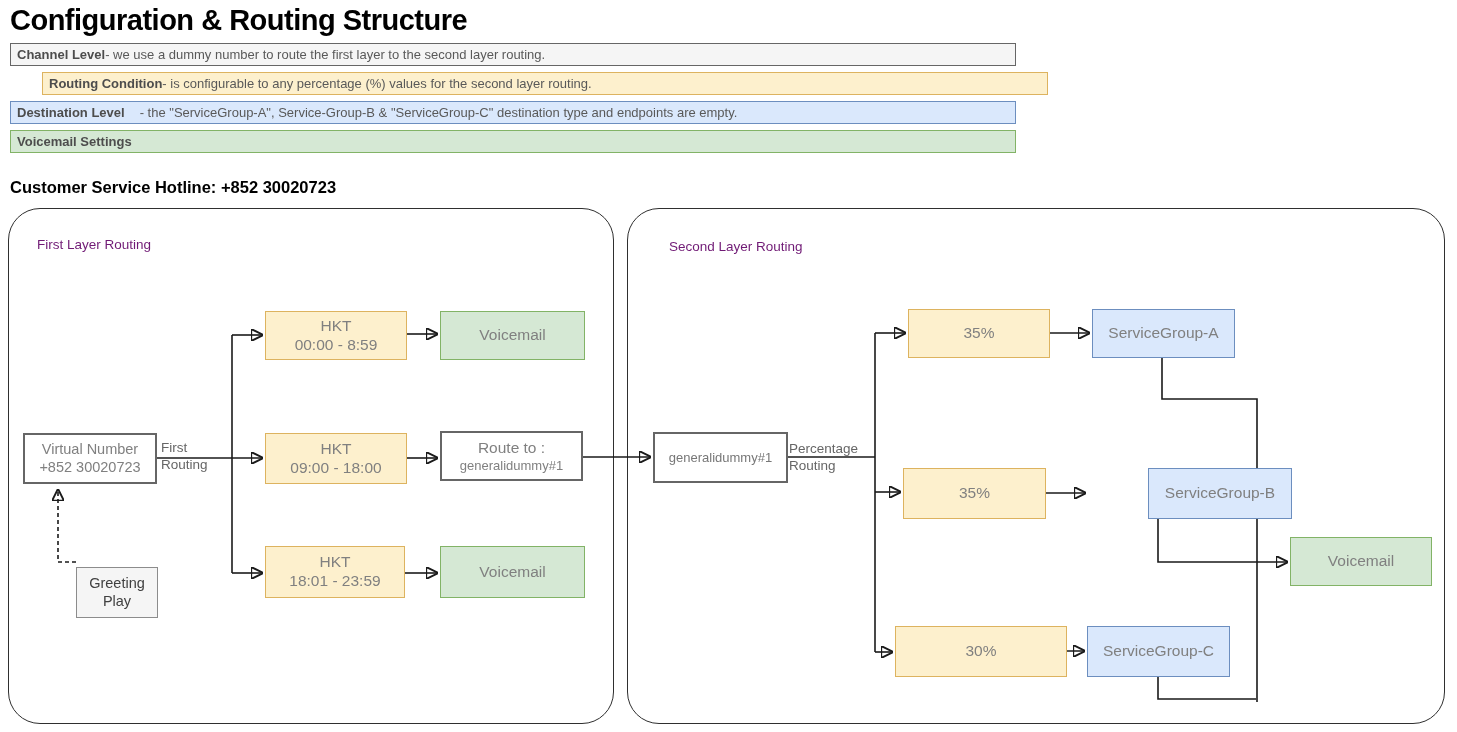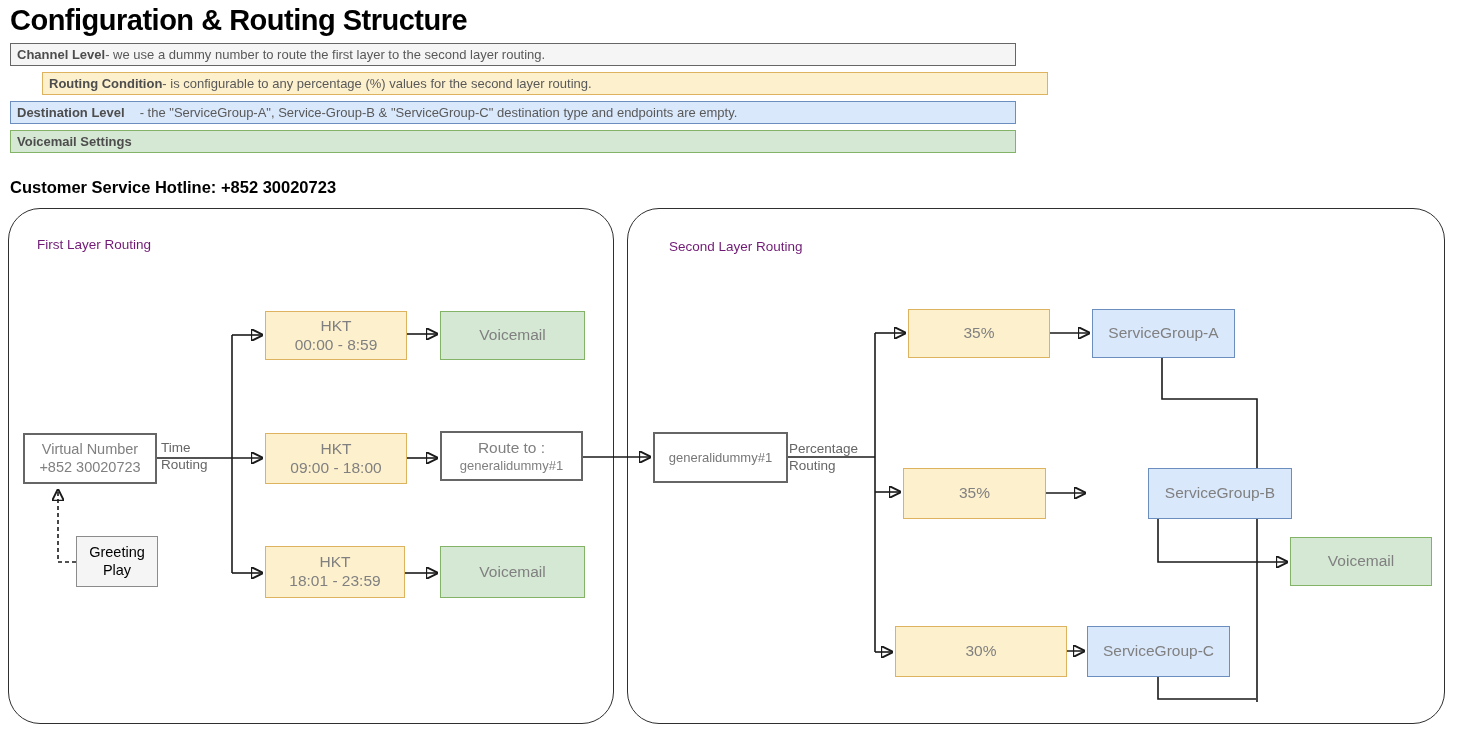--- a/index.html
+++ b/index.html
@@ -21,21 +21,21 @@
 
   .container{border:1.5px solid #2f2f2f;border-radius:32px;background:transparent;}
   .container-label{position:absolute;font-size:13.5px;color:#701a75;white-space:nowrap;}
 
   .node{display:flex;flex-direction:column;align-items:center;justify-content:center;
         text-align:center;font-size:15.5px;line-height:1.22;color:#808080;white-space:nowrap;}
   .box-orange{background:#fdf0cd;border:1.5px solid #ddb35f;}
   .box-green {background:#d5e8d4;border:1.5px solid #82b366;}
   .box-blue  {background:#dae8fc;border:1.5px solid #6c8ebf;}
   .box-white {background:#ffffff;border:2px solid #666666;}
-  .box-gray  {background:#f5f5f5;border:1.5px solid #8c8c8c;color:#000000;font-size:14.5px;}
+  .box-gray  {background:#f5f5f5;border:1.5px solid #8c8c8c;color:#404040;font-size:14.5px;margin-top:31px;}
   .vn{font-size:14.5px;}
   .routeto .l2{font-size:13px;}
   .dummy{font-size:13px;color:#777;}
 
   .edge-label{font-size:13.5px;line-height:1.28;color:#666;text-align:left;white-space:nowrap;}
 
   svg.edges{position:absolute;left:0;top:0;width:1457px;height:732px;pointer-events:none;}
   svg.edges path{fill:none;stroke:#1a1a1a;stroke-width:1.6;}
   svg.edges path.dashed{stroke-dasharray:4 3;}
 </style>
@@ -101,21 +101,21 @@
 
 <div class="abs node box-white vn" style="left:23px;top:433px;width:134px;height:51px">
   <span>Virtual Number</span>
   <span>+852 30020723</span>
 </div>
 <div class="abs node box-gray" style="left:76px;top:536px;width:82px;height:51px">
   <span>Greeting</span>
   <span>Play</span>
 </div>
 <div class="abs edge-label" style="left:161px;top:439px">
-  <div>Time</div>
+  <div>First</div>
   <div>Routing</div>
 </div>
 
 <div class="abs node box-orange" style="left:265px;top:311px;width:142px;height:49px">
   <span>HKT</span>
   <span>00:00 - 8:59</span>
 </div>
 <div class="abs node box-green" style="left:440px;top:311px;width:145px;height:49px">
   <span>Voicemail</span>
 </div>

